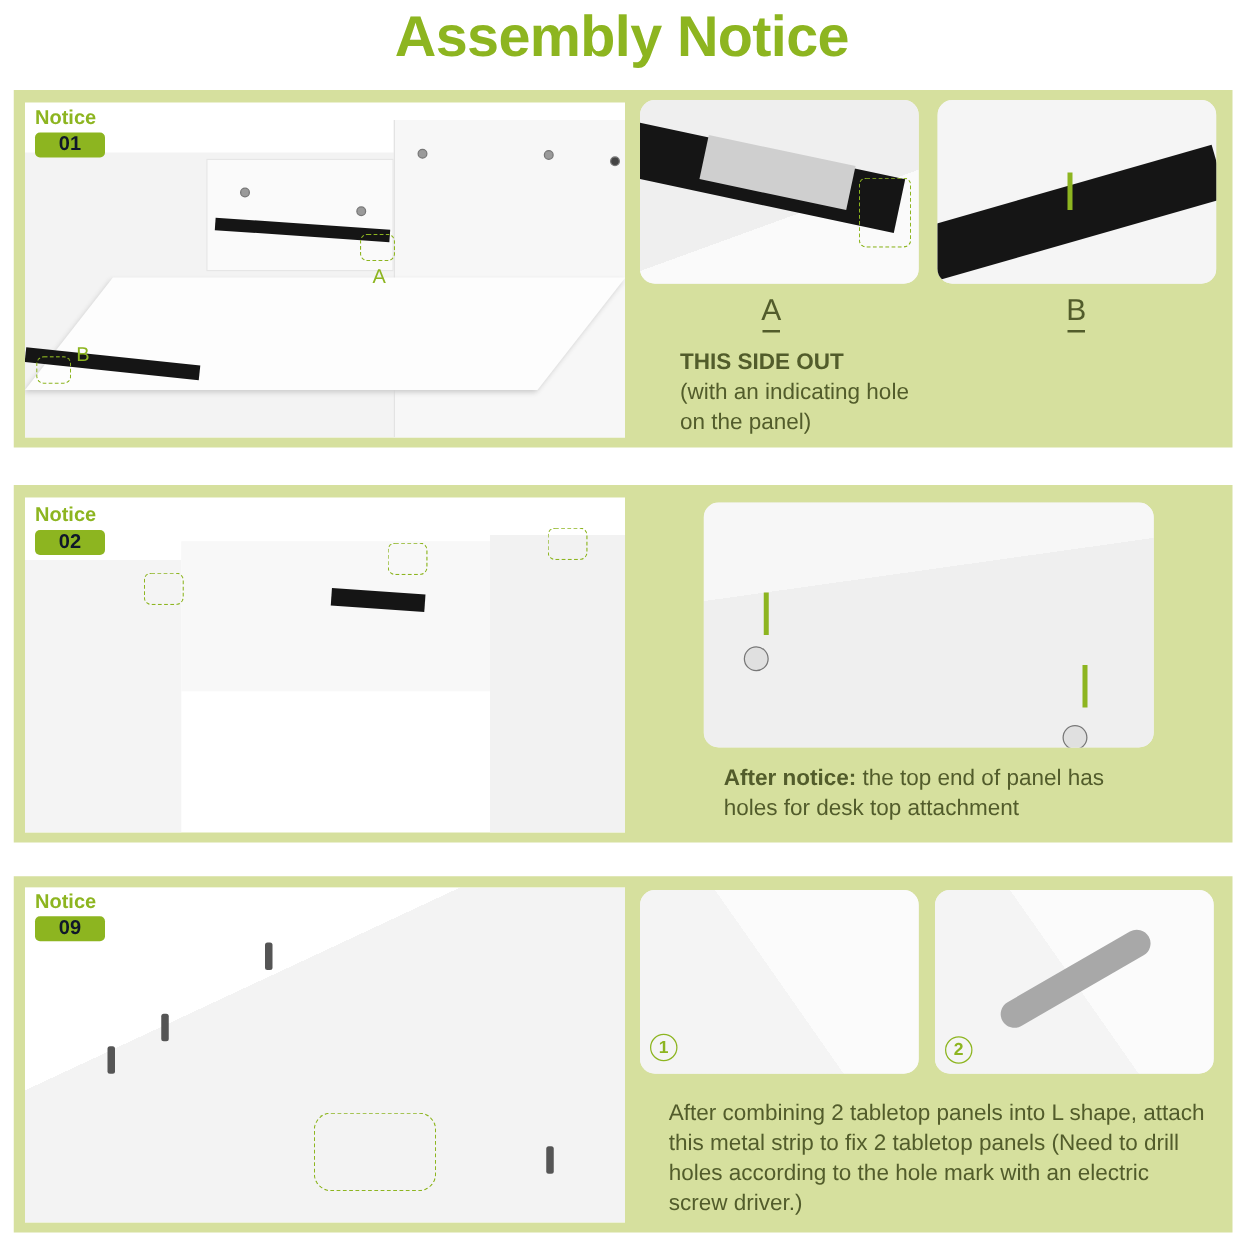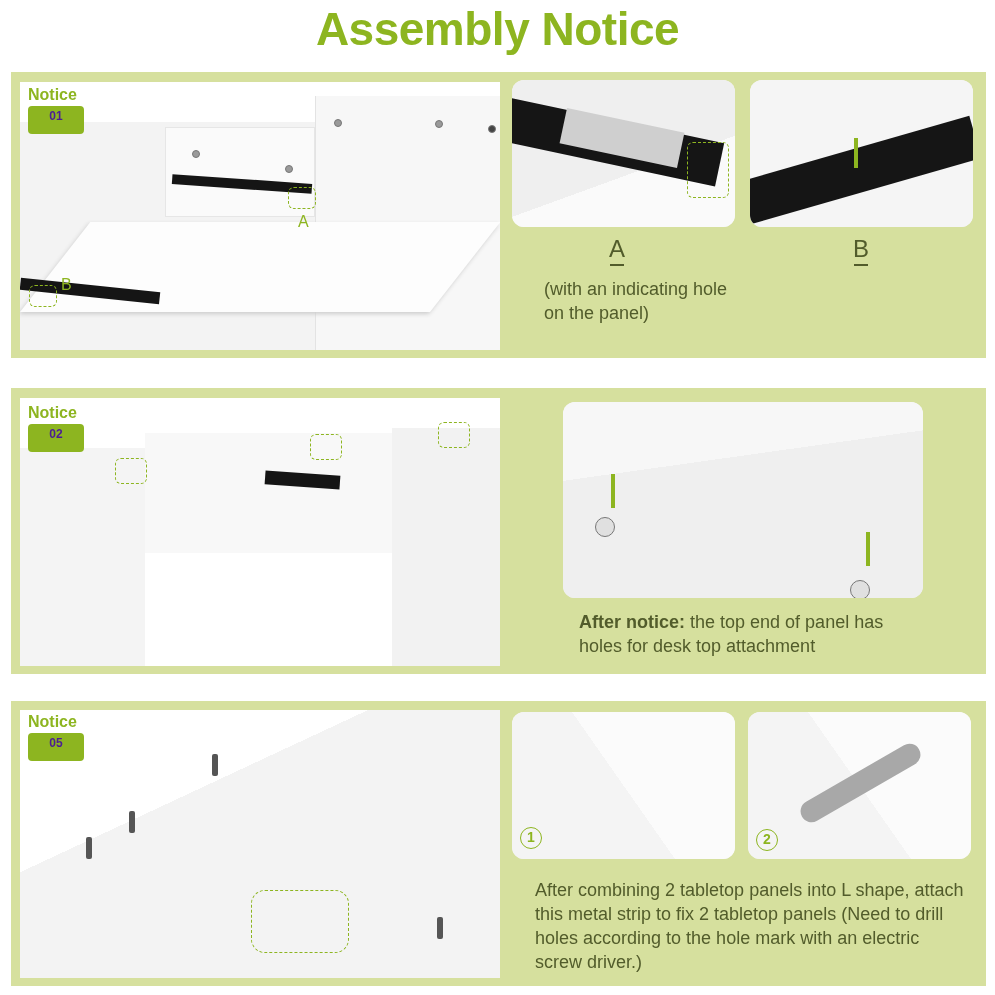--- a/index.html
+++ b/index.html
@@ -2,21 +2,21 @@
 <html><head>
 <meta charset="utf-8">
 <style>
   * { box-sizing: border-box; margin: 0; padding: 0; }
   body { width: 995px; height: 995px; background: #ffffff; position: relative; overflow: hidden; font-family: "Liberation Sans", sans-serif; }
   .title { position: absolute; top: 2px; left: 0; width: 995px; text-align: center; font-size: 46px; font-weight: bold; color: #8db520; letter-spacing: -0.5px; }
   .panel { position: absolute; left: 11px; width: 975px; background: #d6e09e; }
   .photo { position: absolute; background: #ffffff; overflow: hidden; }
   .notice-tag { position: absolute; left: 16px; top: 12px; width: 60px; }
   .notice-word { display: block; font-size: 16px; font-weight: bold; color: #8db520; line-height: 18px; }
-  .notice-num { display: block; width: 56px; height: 28px; margin-top: 2px; background: #8db520; border-radius: 4px; color: #4c1d95; font-weight: bold; font-size: 12px; text-align: center; line-height: 20px; }
+  .notice-num { display: block; width: 56px; height: 20px; margin-top: 2px; background: #8db520; border-radius: 4px; color: #0f172a; font-weight: bold; font-size: 16px; text-align: center; line-height: 20px; }
   .card { position: absolute; background: #f4f4f4; border-radius: 12px; overflow: hidden; }
   .dash { position: absolute; border: 1.5px dashed #8db520; border-radius: 6px; }
   .lbl { position: absolute; color: #8db520; font-size: 16px; }
   .caption { position: absolute; color: #525c2b; font-size: 18px; line-height: 24px; }
   .caption b { font-weight: bold; }
   .letter { position: absolute; width: 30px; text-align: center; font-size: 24px; color: #525c2b; }
   .letter::after { content: ""; position: absolute; left: 8px; right: 8px; bottom: -3px; height: 2px; background: #525c2b; }
   .circ-num { position: absolute; width: 22px; height: 22px; border: 1.5px solid #8db520; border-radius: 50%; color: #8db520; font-size: 14px; font-weight: bold; text-align: center; line-height: 19px; }
   .rail { position: absolute; background: #151515; }
   .screw { position: absolute; width: 8px; height: 8px; border-radius: 50%; background: #9a9a9a; border: 1px solid #777; }
@@ -61,20 +61,21 @@
   </div>
   <div class="card" style="left:739px;top:8px;width:223px;height:147px;">
     <div style="position:absolute;left:0;top:0;width:223px;height:147px;background:#f5f5f5;"></div>
     <div class="rail" style="left:-10px;top:68px;width:240px;height:44px;transform:rotate(-16deg);"></div>
     <div class="arrow-down" style="left:104px;top:58px;height:30px;"></div>
   </div>
 
   <div class="letter" style="left:591px;top:163px;">A</div>
   <div class="letter" style="left:835px;top:163px;">B</div>
   <div class="caption" style="left:533px;top:205px;width:200px;">
+    <b style="display:block;">THIS SIDE OUT</b>
     <span>(with an indicating hole on the panel)</span>
   </div>
 </section>
 
 <section class="panel" style="top:388px;height:286px;">
   <div class="photo" style="left:9px;top:10px;width:480px;height:268px;">
     <div style="position:absolute;left:0;top:50px;width:125px;height:218px;background:#f4f4f4;"></div>
     <div style="position:absolute;left:125px;top:35px;width:255px;height:120px;background:#f8f8f8;"></div>
     <div style="position:absolute;left:372px;top:30px;width:108px;height:238px;background:#f2f2f2;"></div>
     <div class="rail" style="left:245px;top:75px;width:75px;height:14px;transform:rotate(4deg);"></div>
@@ -102,21 +103,21 @@
 <section class="panel" style="top:701px;height:285px;">
   <div class="photo" style="left:9px;top:9px;width:480px;height:268px;">
     <div style="position:absolute;left:0;top:0;width:480px;height:268px;background:linear-gradient(155deg,#ffffff 33%,#f3f3f3 33%);"></div>
     <span class="pin" style="left:192px;top:44px;"></span>
     <span class="pin" style="left:109px;top:101px;"></span>
     <span class="pin" style="left:66px;top:127px;"></span>
     <span class="pin" style="left:417px;top:207px;"></span>
     <div class="dash" style="left:231px;top:180px;width:98px;height:63px;border-radius:14px;"></div>
     <div class="notice-tag" style="left:8px;top:3px;">
       <span class="notice-word">Notice</span>
-      <span class="notice-num">05</span>
+      <span class="notice-num">09</span>
     </div>
   </div>
 
   <div class="card" style="left:501px;top:11px;width:223px;height:147px;">
     <div style="position:absolute;left:0;top:0;width:223px;height:147px;background:linear-gradient(55deg,#f4f4f4 50%,#fbfbfb 50%);"></div>
     <span class="circ-num" style="left:8px;top:115px;">1</span>
   </div>
   <div class="card" style="left:737px;top:11px;width:223px;height:147px;">
     <div style="position:absolute;left:0;top:0;width:223px;height:147px;background:linear-gradient(55deg,#f4f4f4 50%,#fbfbfb 50%);"></div>
     <div style="position:absolute;left:45px;top:60px;width:135px;height:22px;background:#a8a8a8;border-radius:11px;transform:rotate(-30deg);"></div>

